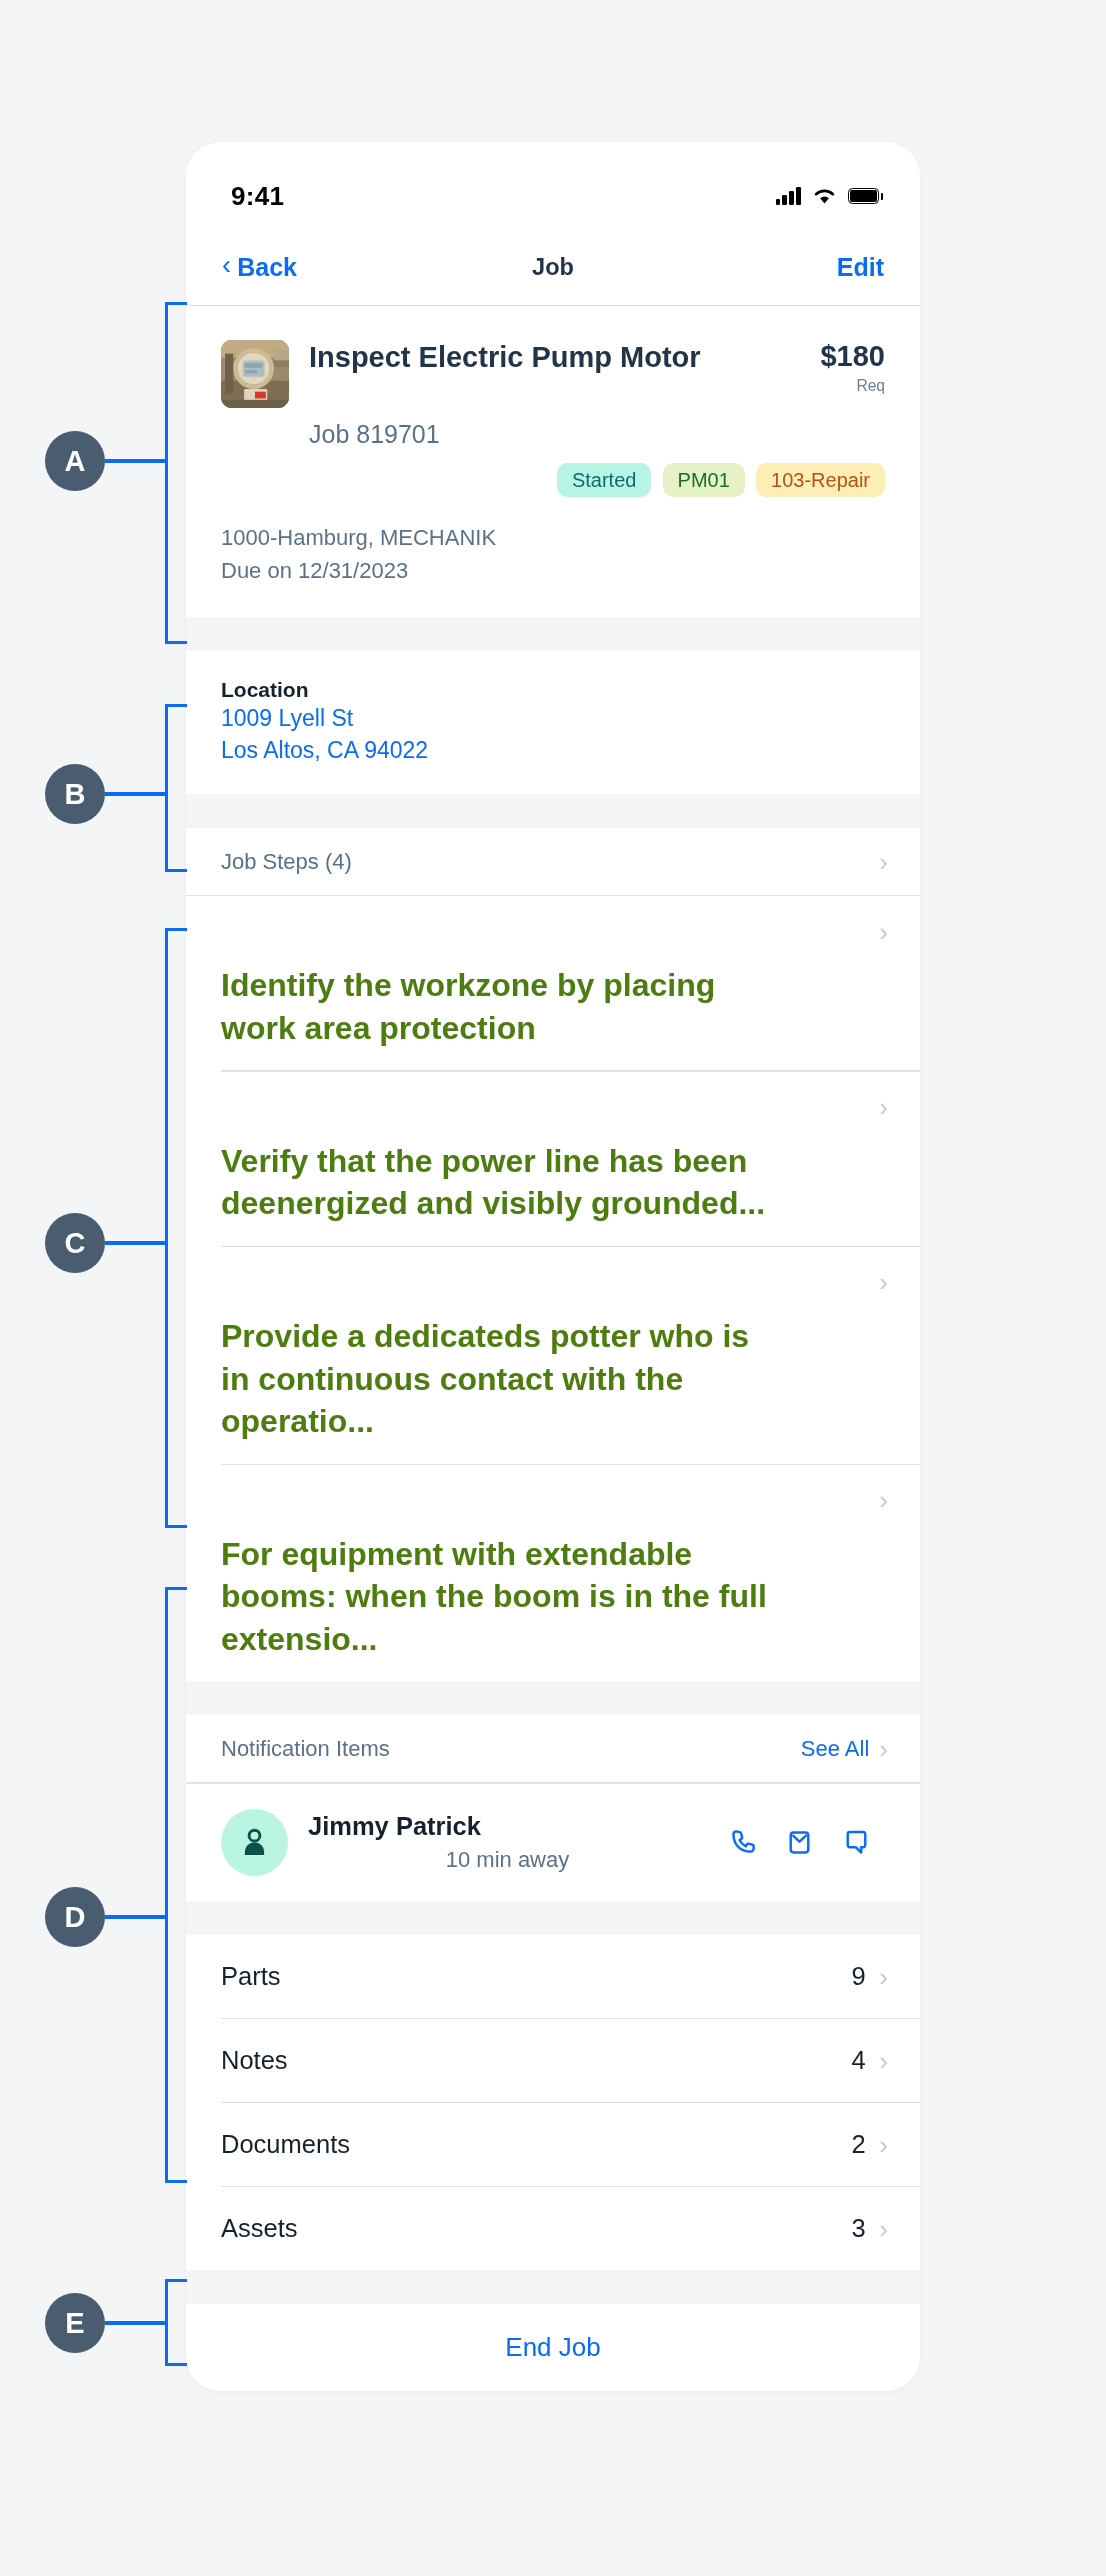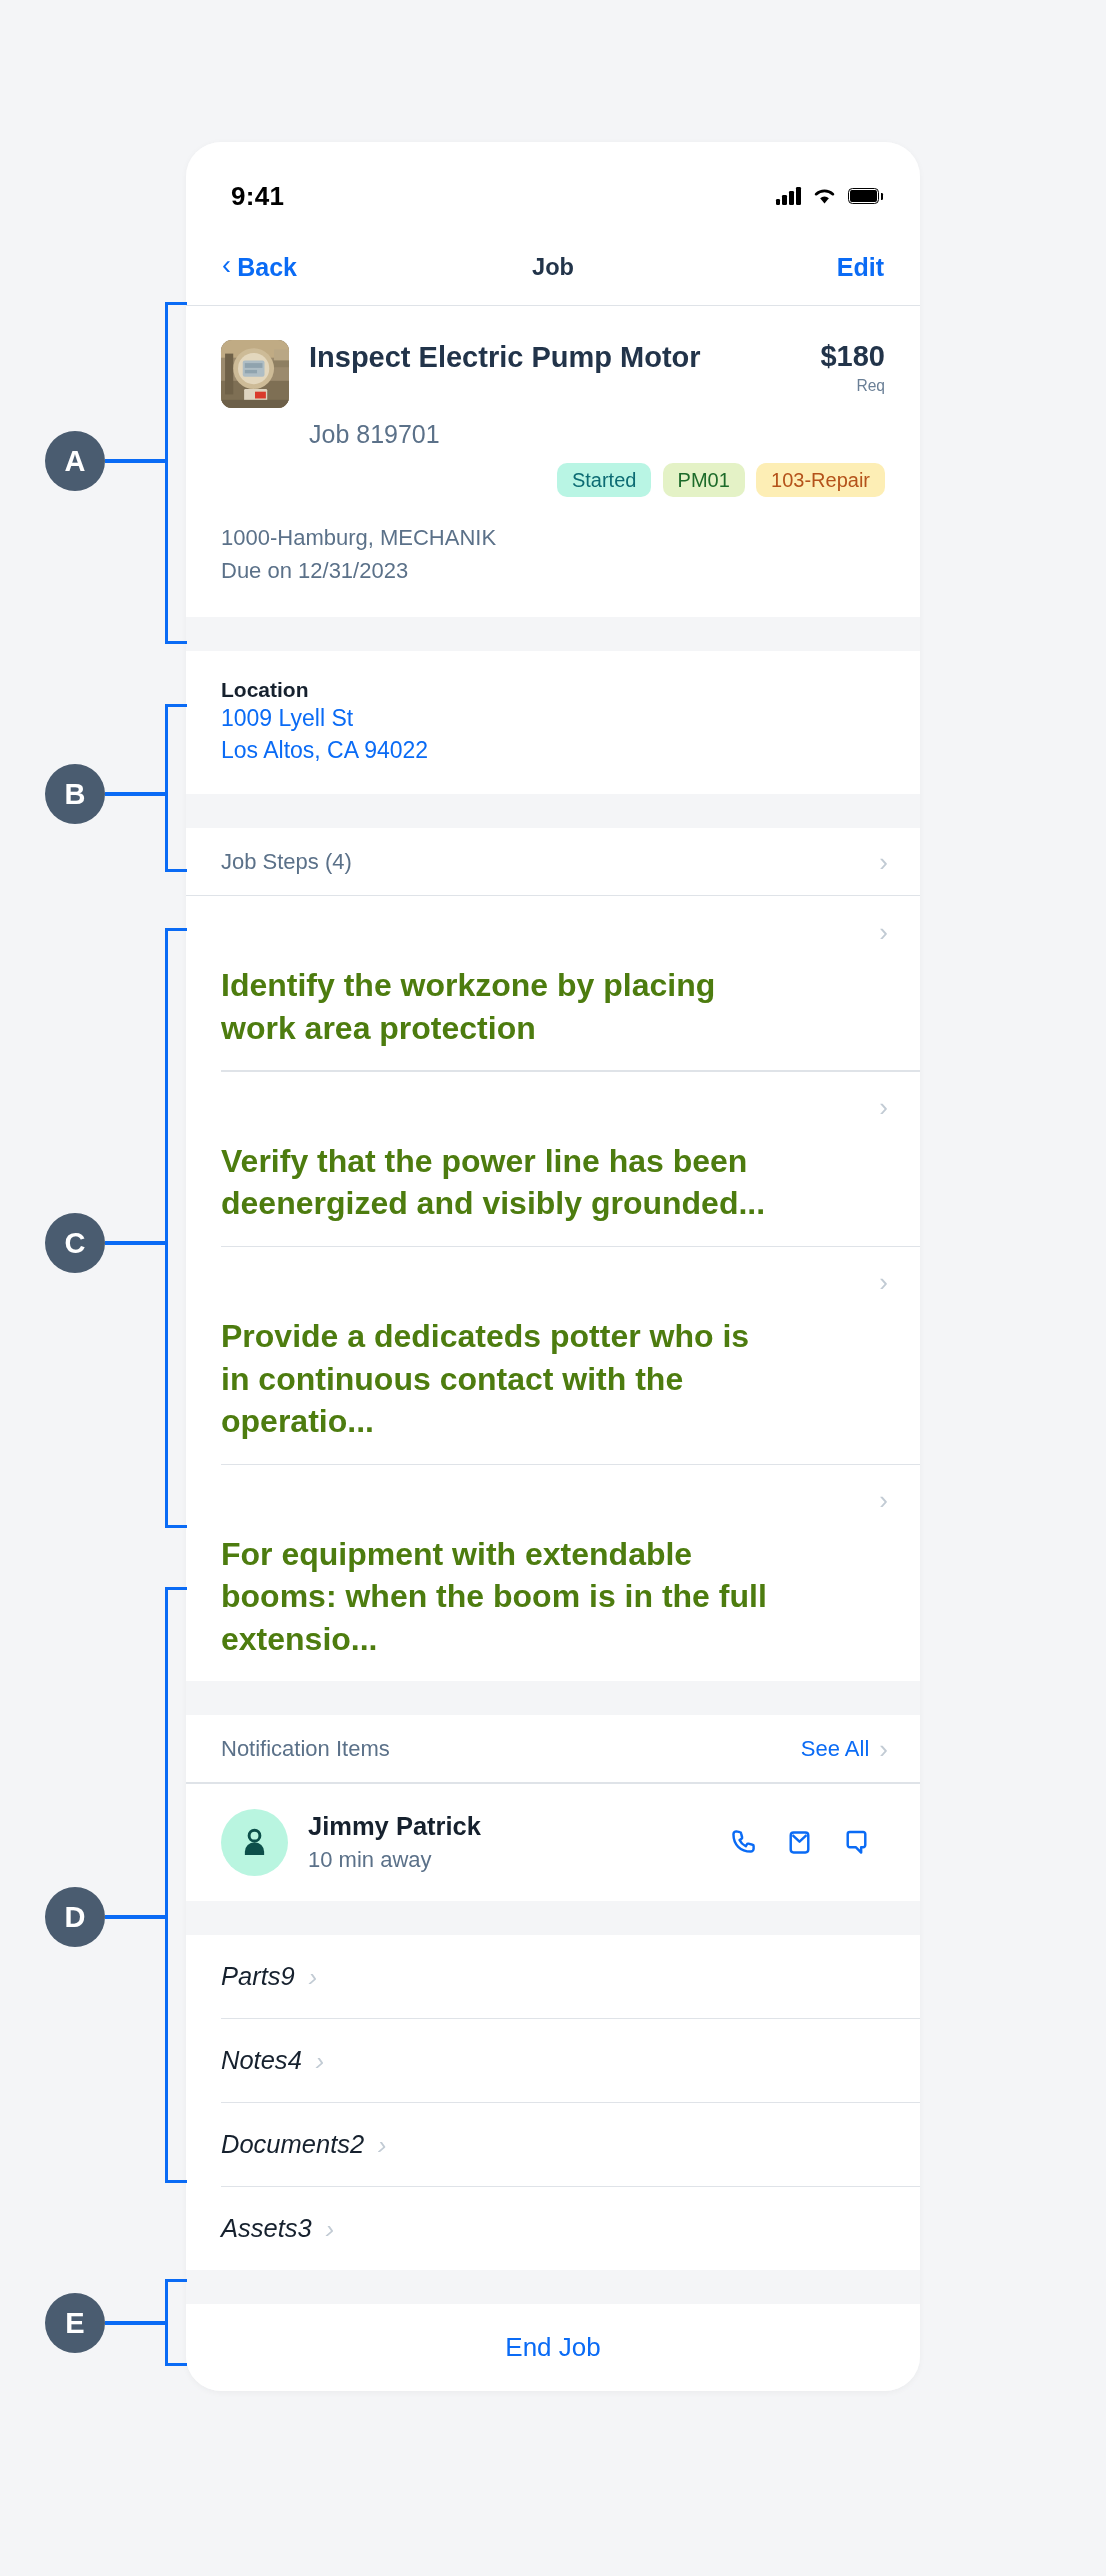--- a/index.html
+++ b/index.html
@@ -104,26 +104,26 @@
 
   
   .contact { display:flex; align-items:center; padding: 25px 48px 25px 35px; gap:20px; }
   .avatar {
     width:67px; height:67px; border-radius:50%; background:#b9f5e0;
     display:flex; align-items:center; justify-content:center; flex:none;
   }
   .avatar svg { width:35px; height:35px; }
   .contact-info { flex:1; min-width:0; }
   .contact-name { font-size:25.5px; font-weight:700; color:#16212e; }
-  .contact-sub { font-size:22px; color:#5b7189; margin-top:6.2px; }
+  .contact-sub { font-size:22px; color:#5b7189; margin-top:6.2px;text-align:center; }
   .contact-actions { display:flex; gap:26px; align-items:center; flex:none; }
   .contact-actions svg { width:31px; height:31px; display:block; }
 
   
-  .count-row { display:flex; align-items:center; justify-content:flex-start; padding:0 32px 0 35px; height:83px;font-style:italic; }
+  .count-row { display:flex; align-items:center; justify-content:space-between; padding:0 32px 0 35px; height:83px; }
   .count-label { font-size:25.5px; color:#16212e; }
   .count-right { display:flex; align-items:center; gap:13.7px; }
   .count-val { font-size:25.5px; color:#16212e; }
 
   
   .endjob { height:87px; display:flex; align-items:center; justify-content:center; background:#fff; }
   .endjob-label { font-size:26px; color:#0a6bf5; font-weight:400; }
 
   .homebar-wrap { height:75px; background:#f4f5f7; display:flex; align-items:center; justify-content:center; }
   .homebar { width:249px; height:8.7px; background:#000; border-radius:5px; margin-top:18.7px; }

